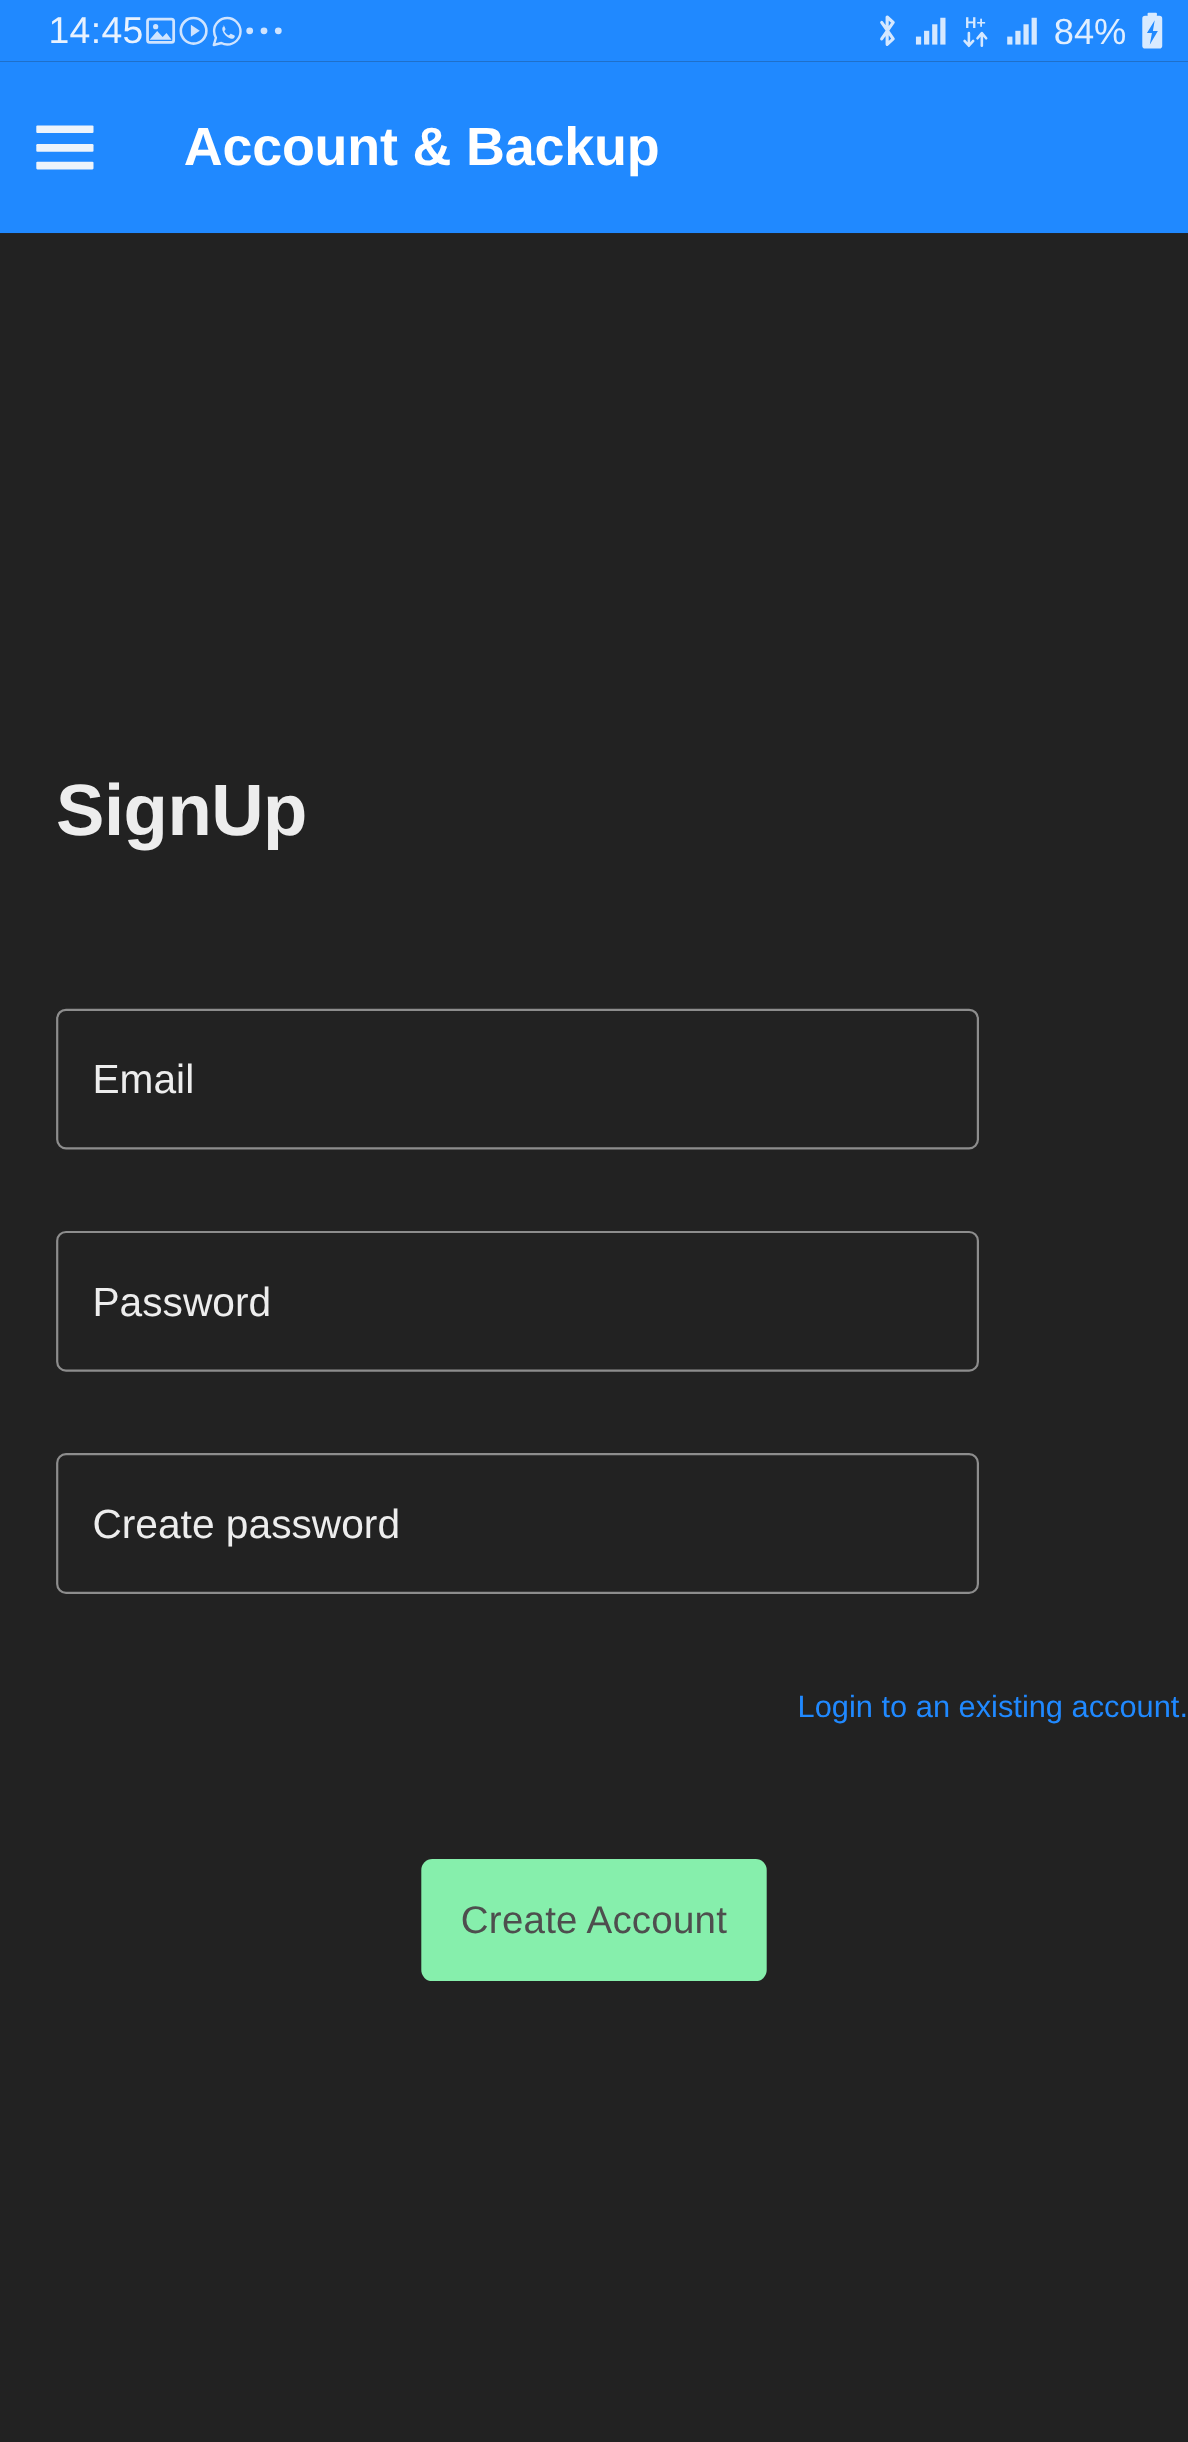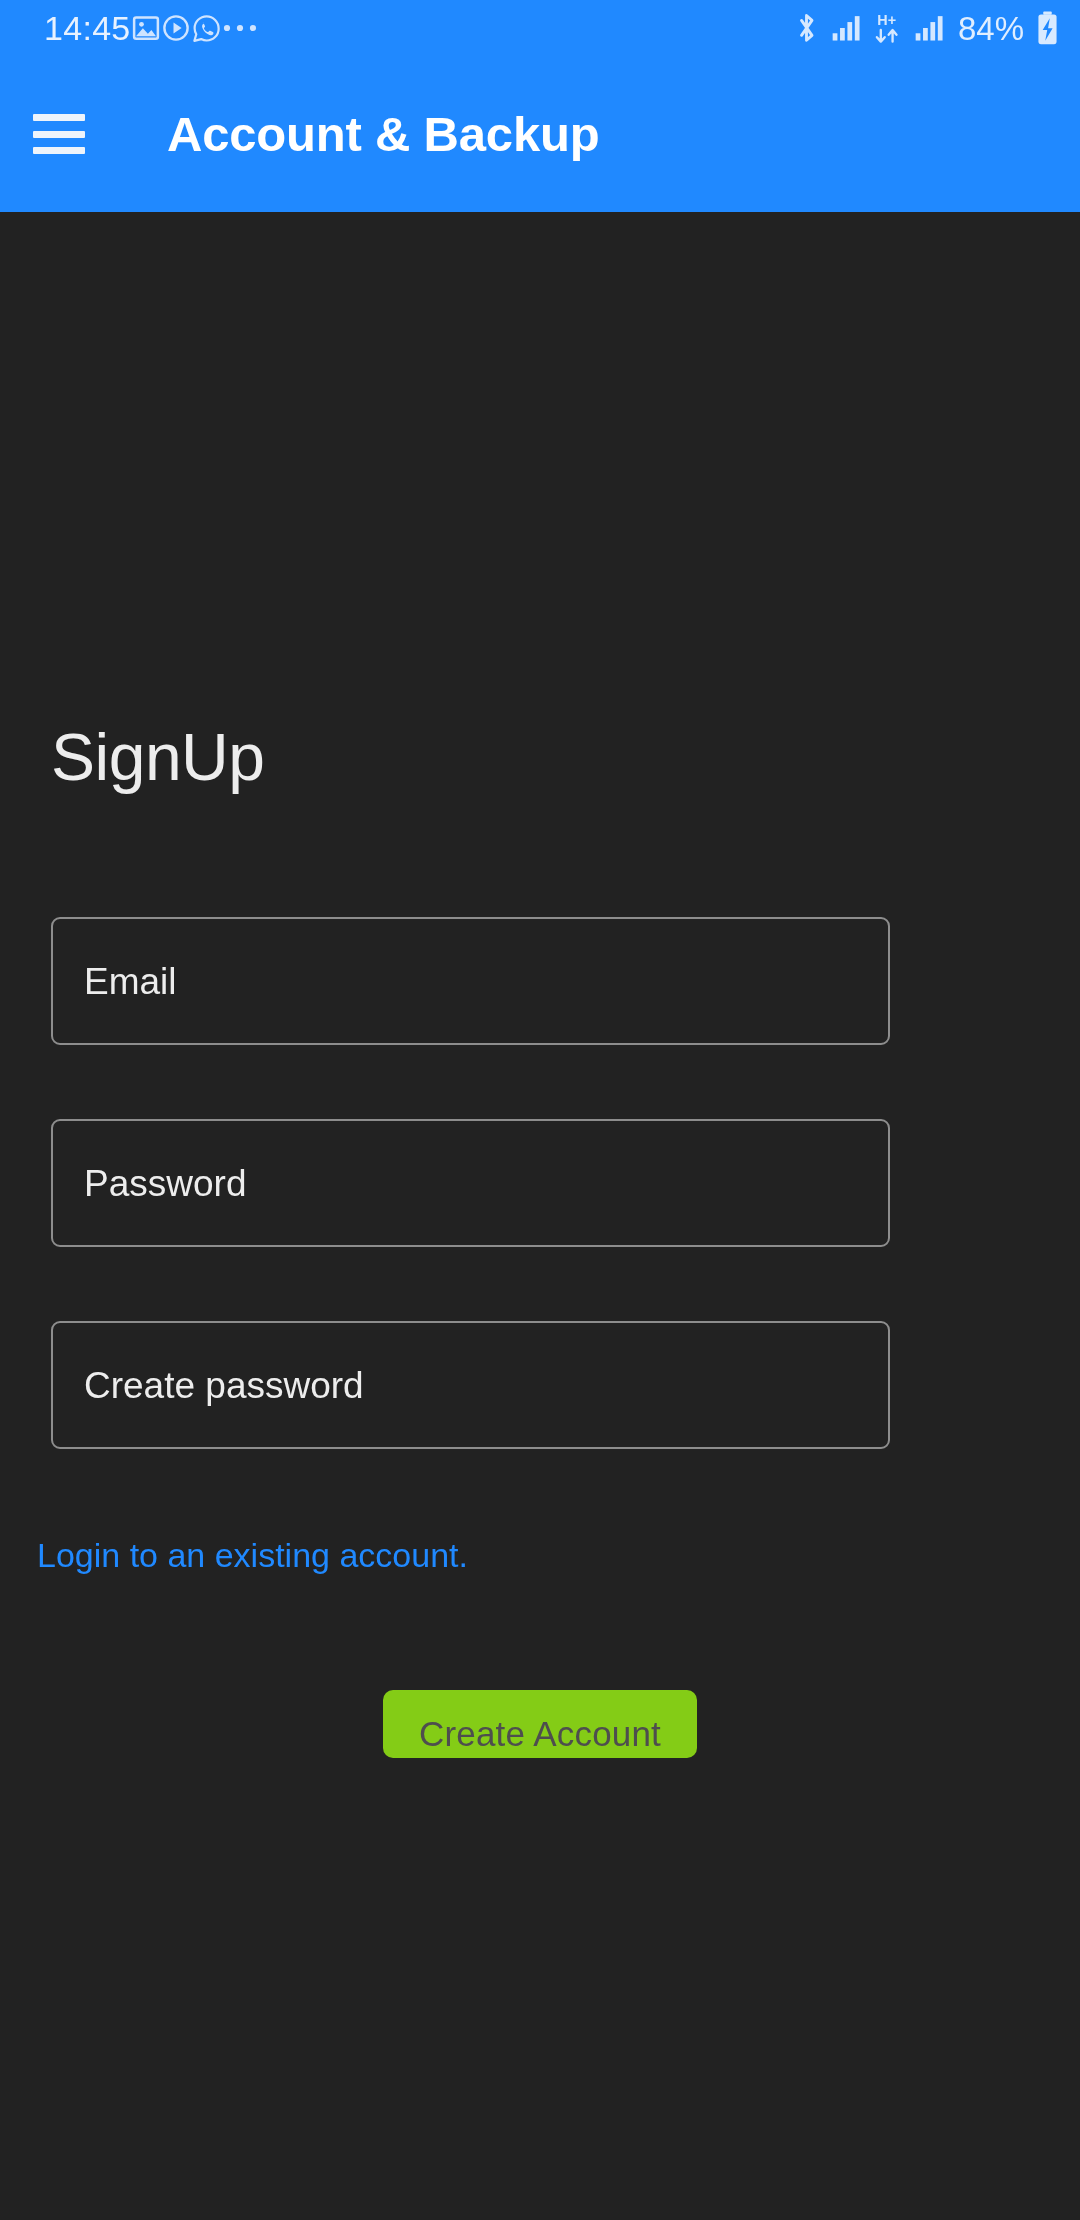--- a/index.html
+++ b/index.html
@@ -79,24 +79,24 @@
   
   .content {
     flex:1 1 auto;
     position:relative;
     background:#222222;
     padding:0 51px;
   }
   .signup-title {
     position:absolute;
     left:51px;
-    top:512px;
+    top:491px;
     color:#ededed;
     font-size:66px;
-    font-weight:normal;
+    font-weight:bold;
     letter-spacing:-0.5px;
     line-height:1;
   }
 
   .fields {
     position:absolute;
     left:51px;
     top:705px;
     width:971px;
   }
@@ -116,45 +116,45 @@
     color:#ededed;
     font-size:37px;
     line-height:1;
     font-weight:400;
   }
 
   .login-link {
     position:absolute;
     top:1326px;
     left:0; right:0;
-    text-align:left;
+    text-align:right;
     color:#2089FF;
-    font-size:34px;
+    font-size:28px;
     line-height:1;
     cursor:pointer;
     font-weight:400;
     margin-left:37px;
   }
 
   .create-btn-wrap {
     position:absolute;
     top:1478px;
     left:0; right:0;
     display:flex;
     justify-content:center;
   }
   .create-btn {
-    background:#84cc16;
+    background:#86efac;
     color:#4e4e4e;
     border:none;
     border-radius:10px;
     font-size:35px;
     font-family:"Liberation Sans", sans-serif;
     padding:0 36px;
-    height:68px;
+    height:111px;
     line-height:88px;
     cursor:default;
     letter-spacing:0.2px;
   }
 </style>
 </head>
 <body>
 
 <div class="screen">
 

